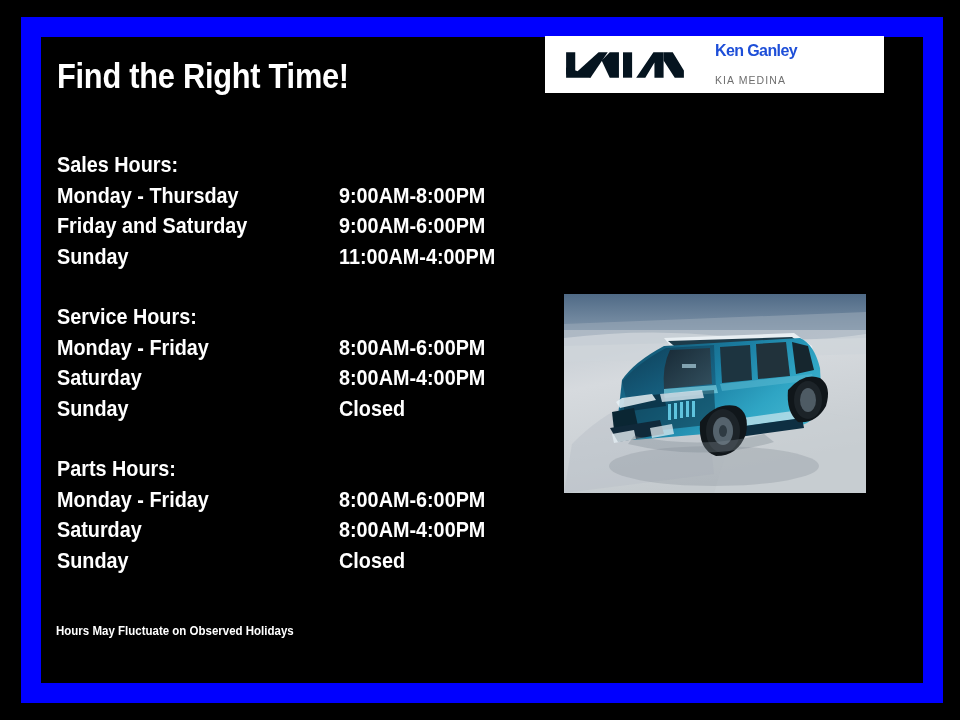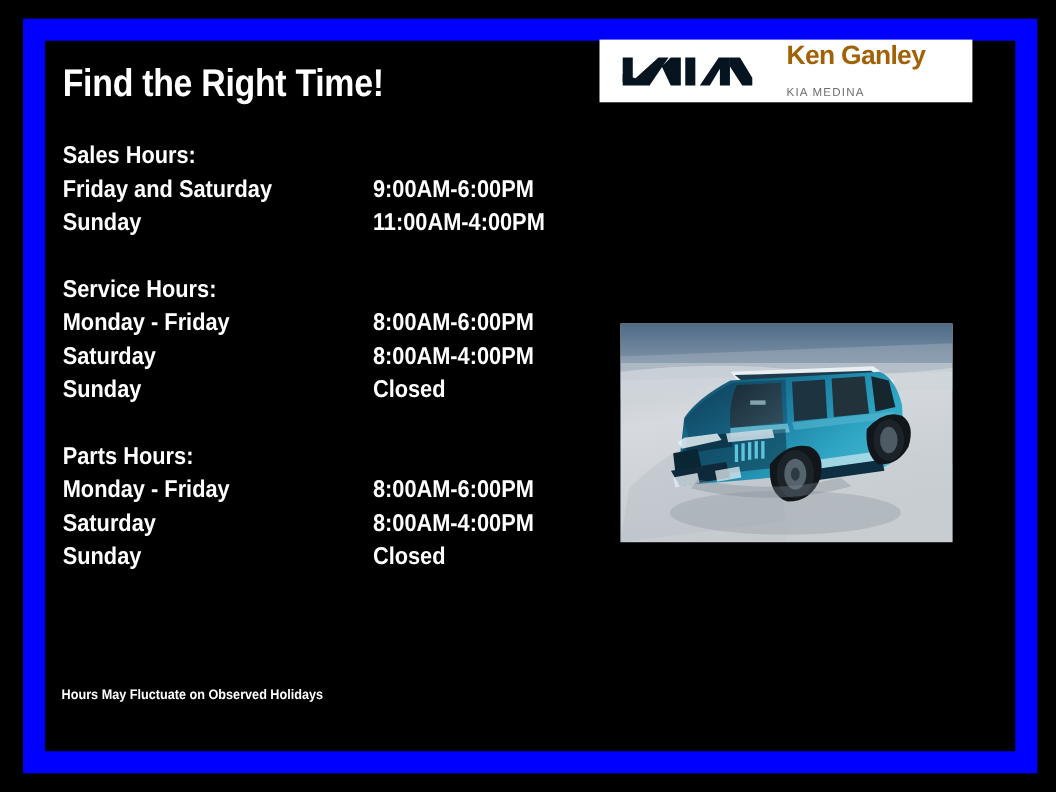--- a/index.html
+++ b/index.html
@@ -52,21 +52,21 @@
     transform: scaleX(0.88);
     transform-origin: left center;
     white-space: nowrap;
     line-height: 1.05;
   }
 
   
   #hours-block {
     position: absolute;
     left: 57px;
-    top: 126px;
+    top: 150px;
     width: 480px;
   }
   .hours-section {
     margin-bottom: 30px;
   }
   .hours-section:last-child { margin-bottom: 4px; }
 
   .section-heading {
     color: #FFFFFF;
     font-size: 22px;
@@ -132,22 +132,22 @@
     height: 34px;
     display: block;
   }
   #logo-text-group {
     margin-left: 24px;
     display: flex;
     flex-direction: column;
     justify-content: center;
   }
   #dealer-name {
-    color: #a16207;
-    font-size: 24px;
+    color: #1d4ed8;
+    font-size: 16px;
     font-weight: bold;
     line-height: 1.0;
     letter-spacing: -0.6px;
     white-space: nowrap;
   }
   #dealer-sub {
     color: #6E6E6E;
     font-size: 10.5px;
     font-weight: normal;
     letter-spacing: 1.1px;
@@ -175,20 +175,24 @@
 
   <div id="blue-frame">
     <div id="inner-panel"></div>
   </div>
 
   <div id="page-title">Find the Right Time!</div>
 
   <div id="hours-block">
       <div class="hours-section">
         <div class="section-heading">Sales Hours:</div>
+        <div class="hours-row">
+          <div class="row-day">Monday - Thursday</div>
+          <div class="row-time">9:00AM-8:00PM</div>
+        </div>
         <div class="hours-row">
           <div class="row-day">Friday and Saturday</div>
           <div class="row-time">9:00AM-6:00PM</div>
         </div>
         <div class="hours-row">
           <div class="row-day">Sunday</div>
           <div class="row-time">11:00AM-4:00PM</div>
         </div>
       </div>
       <div class="hours-section">

